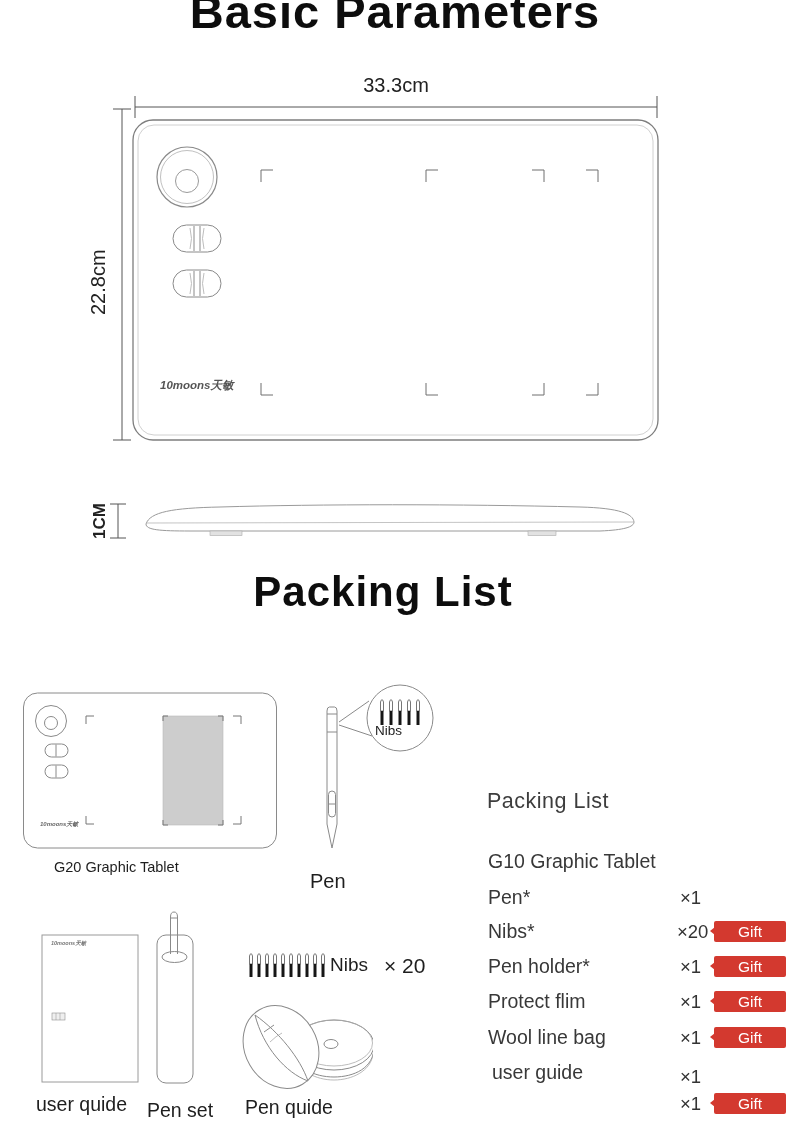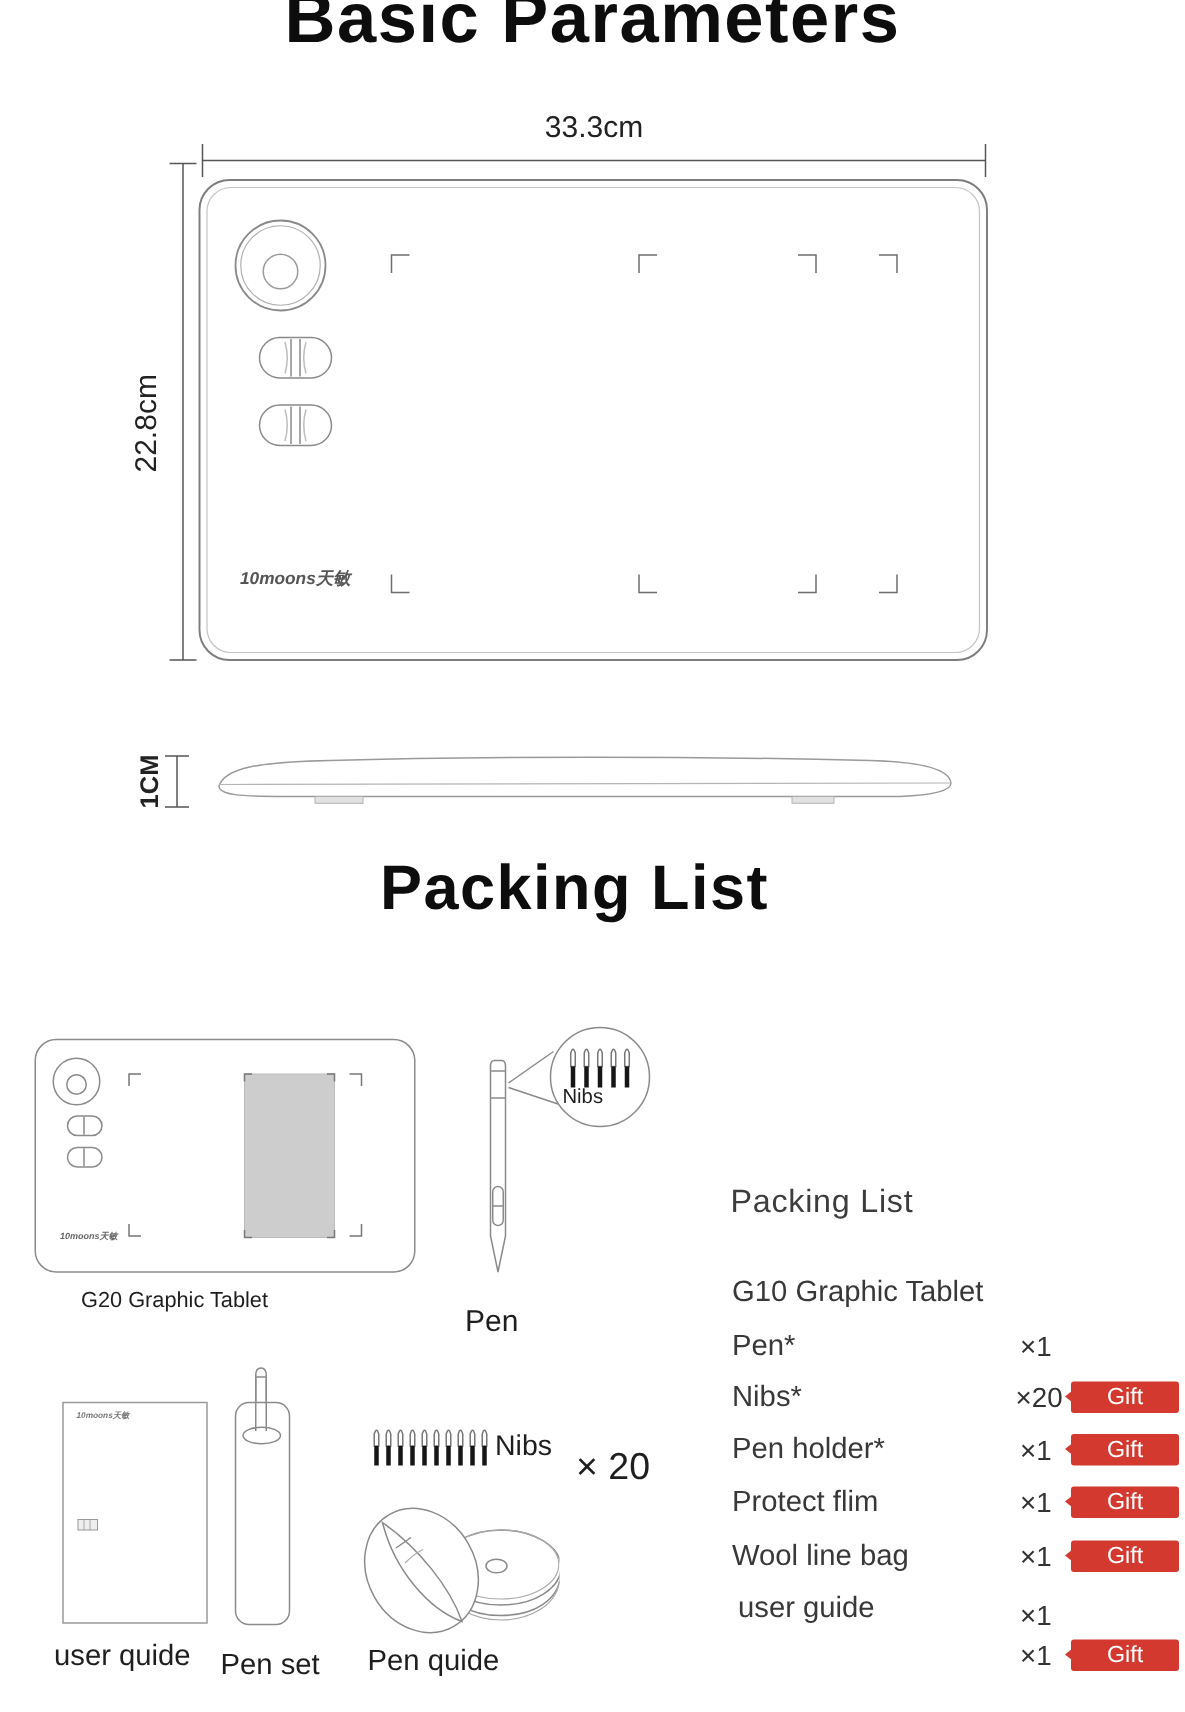--- a/index.html
+++ b/index.html
@@ -261,21 +261,21 @@
           <path d="M-1.5,16 L-1.5,8 Q0,3 1.5,8 L1.5,16 Z" fill="#fff" stroke="#777"></path>
           <rect x="-1.5" y="16" width="3" height="13" fill="#161616"></rect>
         </g>
       <g transform="translate(77,0)">
           <path d="M-1.5,16 L-1.5,8 Q0,3 1.5,8 L1.5,16 Z" fill="#fff" stroke="#777"></path>
           <rect x="-1.5" y="16" width="3" height="13" fill="#161616"></rect>
         </g>
     </g>
   </svg>
   <div class="abs caption" style="left:330px;top:954px;font-size:19px;">Nibs</div>
-  <div class="abs caption" style="left:384px;top:954px;font-size:25px;margin-top:10px;">× 20</div>
+  <div class="abs caption" style="left:384px;top:954px;font-size:21px;">× 20</div>
 
   <svg class="abs" style="left:238px;top:998px;" width="135" height="95" viewBox="0 0 135 95">
 
     <g fill="#fff" stroke="#8a8a8a">
       <ellipse cx="96" cy="47" rx="40" ry="25"></ellipse>
       <path d="M56,49 C56,70 76,79 96,79 C116,79 136,70 136,49" fill="none"></path>
       <path d="M57,56 C59,73 78,82 96,82 C114,82 133,73 135,56" fill="none" stroke="#a8a8a8" stroke-width="0.8"></path>
       <ellipse cx="96" cy="45" rx="38.5" ry="23" fill="none" stroke="#ababab" stroke-width="0.8"></ellipse>
       <ellipse cx="93" cy="46" rx="7" ry="4.5" fill="none"></ellipse>
     </g>

